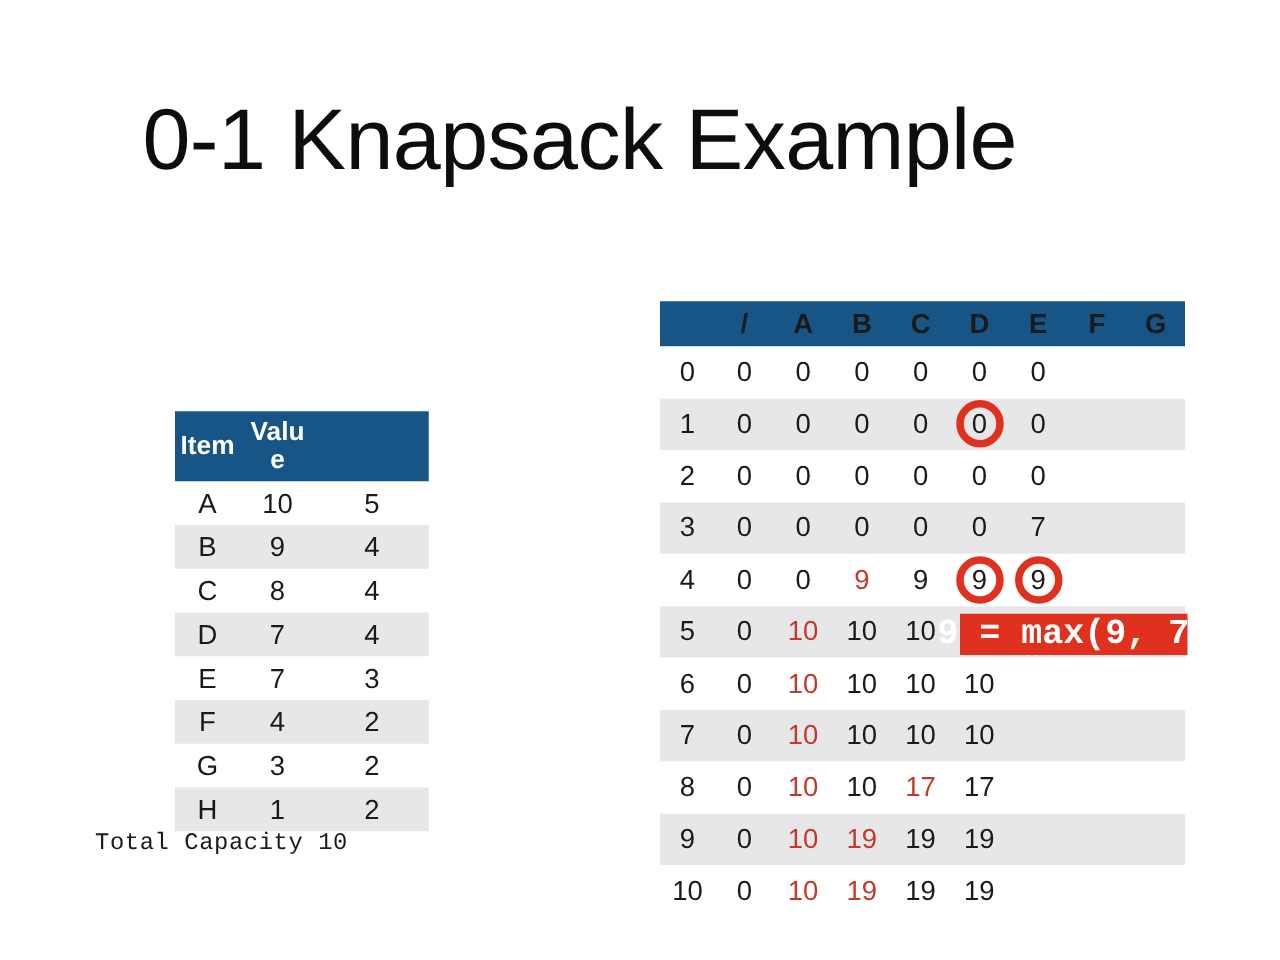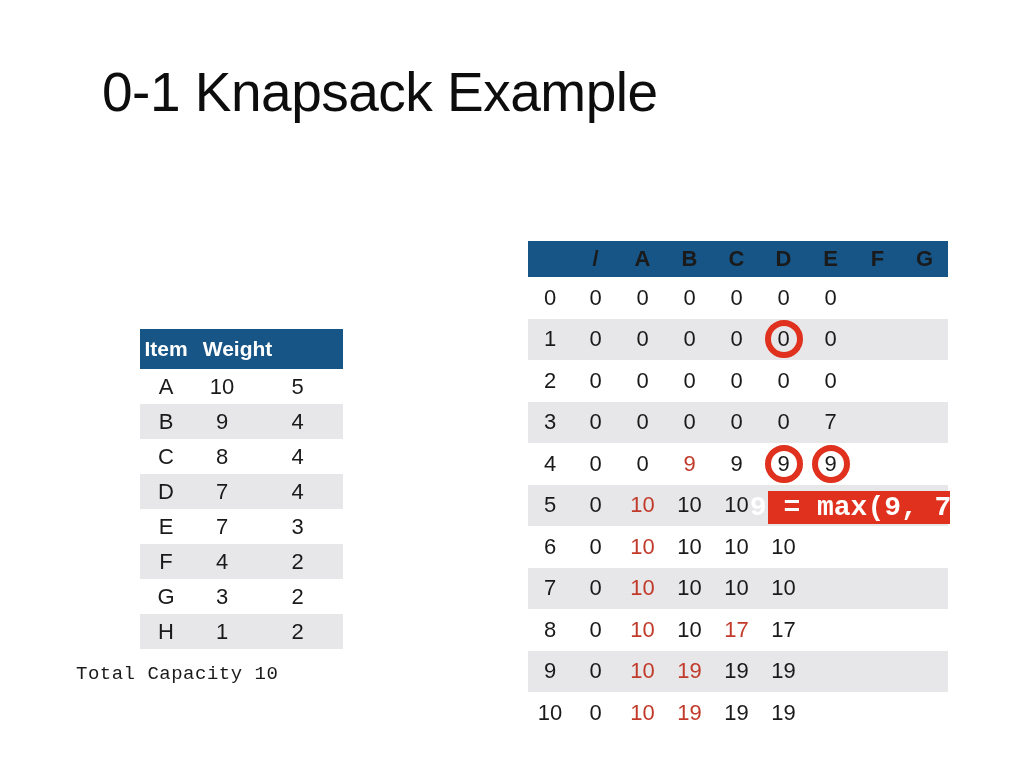--- a/index.html
+++ b/index.html
@@ -7,28 +7,28 @@
     --gray:#E7E7E9;
     --red:#E0301E;
     --redtext:#C13A2A;
     --ink:#1a1a1a;
   }
   html,body{margin:0;padding:0;}
   body{background:#ffffff;font-family:"Liberation Sans",sans-serif;}
   .slide{position:relative;width:1024px;height:768px;background:#ffffff;overflow:hidden;}
 
   .title{
-    position:absolute;left:102px;top:64px;margin:0;
-    font-size:55px;font-weight:normal;color:#0d0d0d;
+    position:absolute;left:102px;top:64px;margin:12px;
+    font-size:69px;font-weight:normal;color:#0d0d0d;
     letter-spacing:-0.5px;line-height:1.05;white-space:nowrap;
   }
 
   
   .items-table{position:absolute;left:140px;top:329px;width:203px;}
-  .items-header{display:flex;height:40px;background:var(--blue);}
+  .items-header{display:flex;height:56px;background:var(--blue);}
   .items-header-cell{
     display:flex;align-items:center;justify-content:center;
     color:#ffffff;font-weight:bold;font-size:21px;line-height:1.05;
     text-align:center;white-space:pre-line;
   }
   .items-row{display:flex;height:35px;}
   .items-row:nth-child(even){background:var(--gray);}
   .items-cell{
     display:flex;align-items:center;justify-content:center;
     font-size:22px;color:var(--ink);
@@ -75,21 +75,22 @@
 </style>
 </head>
 <body>
 
 <div class="slide">
   <h1 class="title">0-1 Knapsack Example</h1>
 
   <div class="items-table">
     <div class="items-header" id="items-header">
         <div class="items-header-cell iw0">Item</div>
-        <div class="items-header-cell iw2">Weight</div>
+        <div class="items-header-cell iw1">Valu
+e</div>
       </div>
     <div id="items-body">
         <div class="items-row">
           <div class="items-cell iw0">A</div>
           <div class="items-cell iw1">10</div>
           <div class="items-cell iw2">5</div>
         </div>
         <div class="items-row">
           <div class="items-cell iw0">B</div>
           <div class="items-cell iw1">9</div>

